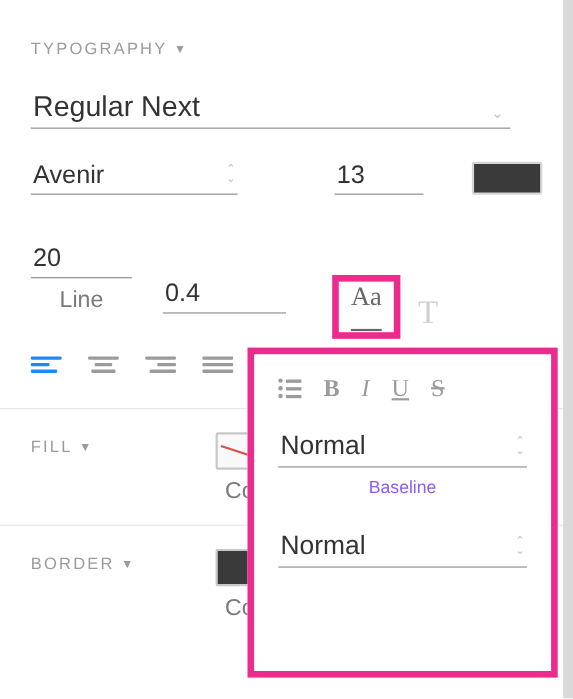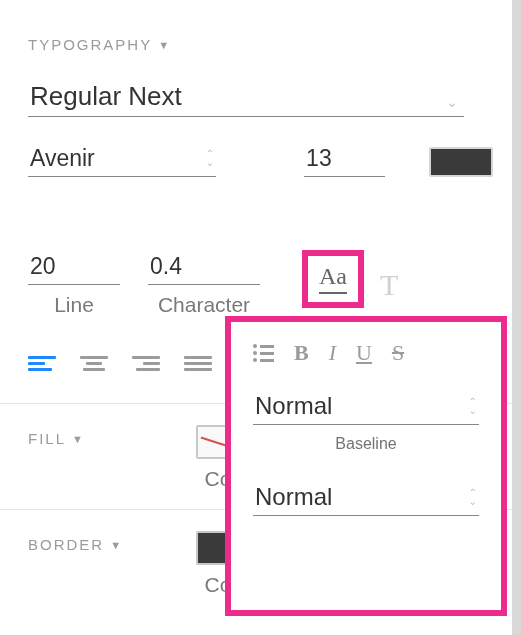--- a/index.html
+++ b/index.html
@@ -119,21 +119,21 @@
     border: 6px solid #ec2b8d;
     background: #fff;
     padding: 18px 22px 22px 22px;
   }
   .aa {
     font-family: Georgia, serif;
     font-size: 24px;
     color: #666;
     border-bottom: 2px solid #666;
     line-height: 1;
-    padding-bottom: 4px;
+    padding-bottom: 17px;
   }
   .tshadow {
     position:absolute; color:#d0d0d0; font-family:Georgia,serif; font-size:30px;
     left: 380px; top: 268px; pointer-events:none;
   }
   .pop-row {
     display:flex; align-items:center; gap: 20px; color:#9b9b9b;
     margin-bottom: 22px;
   }
   .pop-row .list-ic { display:flex; flex-direction:column; gap:3px;}
@@ -141,21 +141,21 @@
   .pop-row .list-ic .dot { width:4px;height:4px;background:#9b9b9b;border-radius:50%;}
   .pop-row .list-ic .bar { width:14px;height:3px;background:#9b9b9b;}
   .bold { font-weight:700; font-size:22px; color:#9b9b9b; font-family:Georgia,serif;}
   .ital { font-style:italic; font-size:22px; color:#9b9b9b; font-family:Georgia,serif;}
   .under { text-decoration:underline; font-size:22px; color:#9b9b9b; font-family:Georgia,serif;}
   .strike { text-decoration:line-through; font-size:22px; color:#9b9b9b; font-family:Georgia,serif;}
   .pop-field {
     border-bottom:1px solid #888; font-size:24px; font-weight:300; padding:4px 2px; position:relative;
   }
   .pop-field .chevrons { position:absolute; right:2px; top:50%; transform:translateY(-50%); display:flex; flex-direction:column; color:#bdbdbd; font-size:10px; line-height:9px;}
-  .pop-sub { text-align:center; color:#737373; font-size:16px; margin-top:10px; font-weight:300;}
+  .pop-sub { text-align:center; color:#8b5cf6; font-size:16px; margin-top:10px; font-weight:300;}
   .right-edge {
     position:absolute; right:0; top:0; width:9px; height:635px; background:#d9d9d9;
   }
 </style>
 </head>
 <body>
 
 <div class="panel">
 
   <div class="section-header">
@@ -192,21 +192,20 @@
     <div class="col" style="width:92px;">
       <div class="field field-md">
         <span>20</span>
       </div>
       <div class="sublabel">Line</div>
     </div>
     <div class="col" style="width:112px;margin-top:48px;">
       <div class="field field-md">
         <span>0.4</span>
       </div>
-      <div class="sublabel">Character</div>
     </div>
   </div>
 
   <div class="align-row">
     <div class="align-btn align-left active">
       <div class="ln l1"></div>
         <div class="ln l2"></div>
         <div class="ln l3"></div>
     </div>
     <div class="align-btn align-center">

